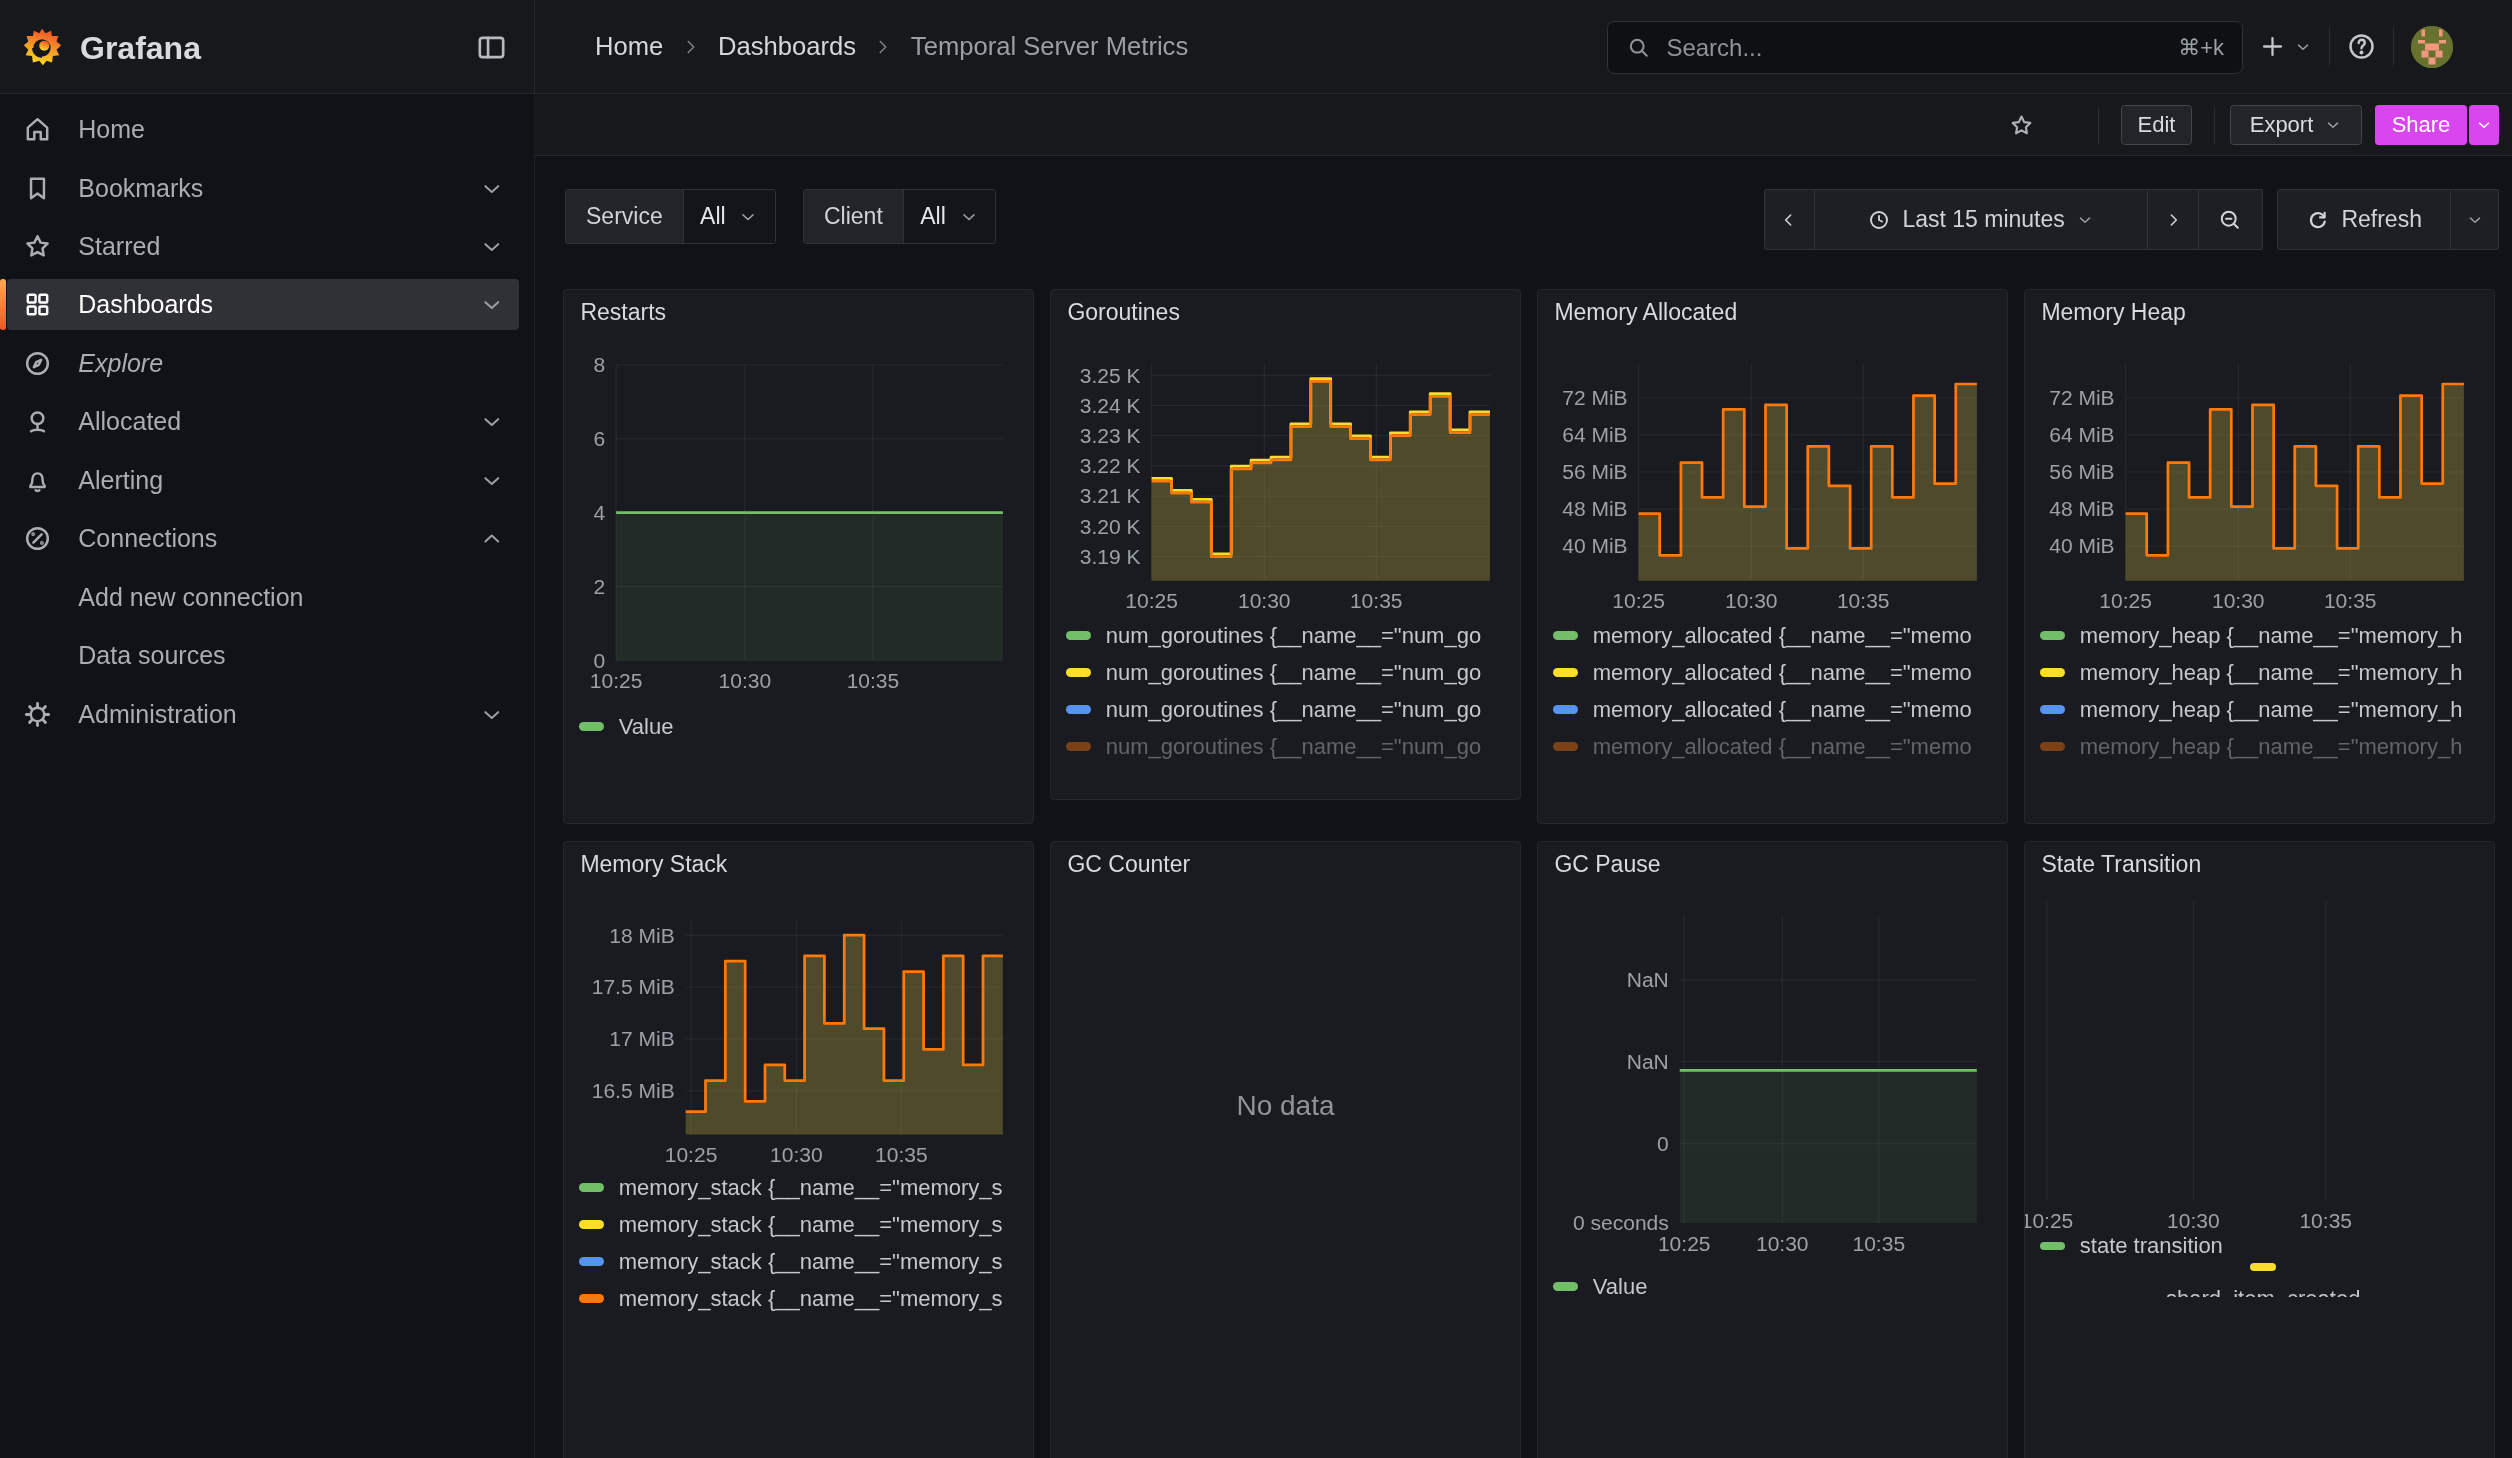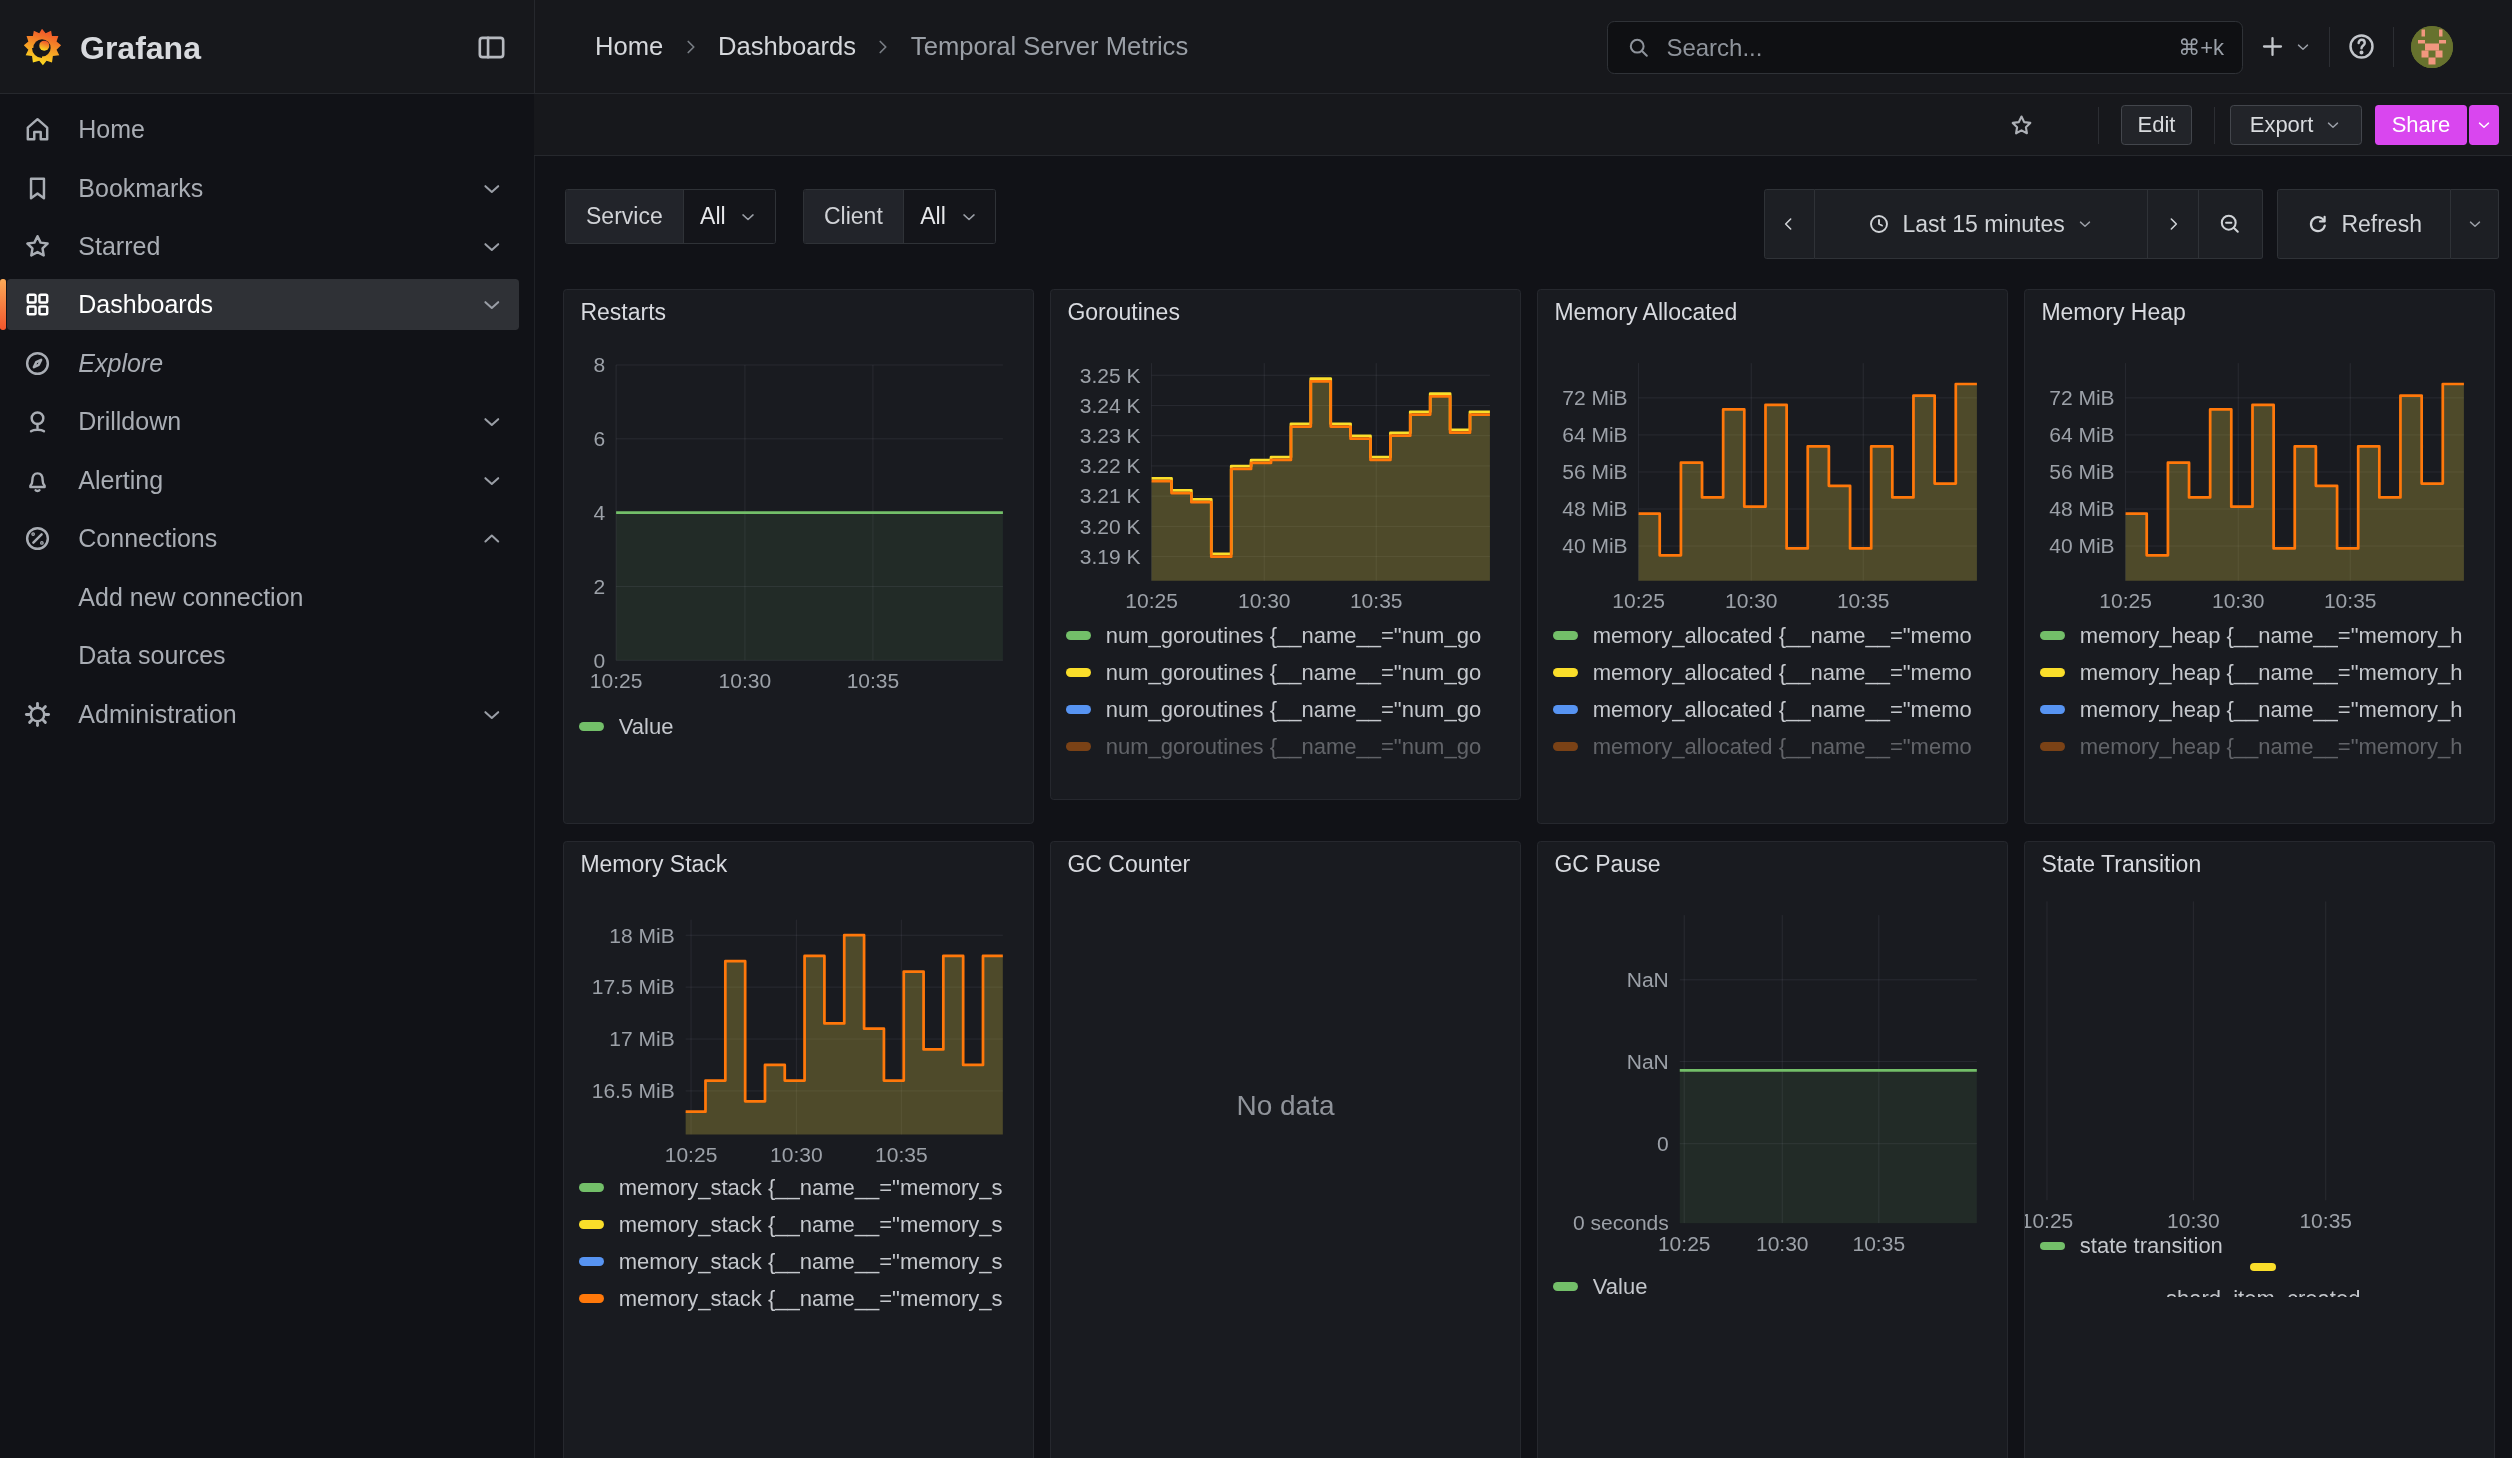--- a/index.html
+++ b/index.html
@@ -46,21 +46,21 @@
   .side-item.active{background:#2f3136;color:#ffffff;font-weight:500;}
   .side-item.active::before{content:"";position:absolute;left:-7.3px;top:0;width:5.5px;height:51px;
              border-radius:2.7px;background:linear-gradient(#fcaa58,#f2552c);}
   
   .content{position:absolute;left:534px;top:156px;width:1978px;height:1302px;background:#111217;}
   .filter-ctl{position:absolute;top:33px;height:55px;display:flex;border:0.9px solid #2f3237;
               border-radius:2.7px;box-sizing:border-box;overflow:hidden;cursor:pointer;}
   .filter-label{background:#22242a;display:flex;align-items:center;padding:0 20px;font-size:23px;color:#d0d2d6;}
   .filter-value{background:#14151a;display:flex;align-items:center;gap:12.8px;padding:0 16.4px;
               font-size:23px;color:#e6e7ea;border-left:0.9px solid #2f3237;}
-  .timebar{position:absolute;right:12.8px;top:33px;height:70px;display:flex;align-items:stretch;}
+  .timebar{position:absolute;right:12.8px;top:33px;height:61px;display:flex;align-items:stretch;}
   .tbtn{background:#1d1f24;border:0.9px solid #2f3237;color:#d0d3d7;display:flex;align-items:center;
         justify-content:center;gap:11px;font-size:23px;font-family:inherit;cursor:pointer;box-sizing:border-box;}
   
   .panel{position:absolute;width:471px;background:#191b20;border:0.9px solid #26282e;border-radius:3.7px;
          box-sizing:border-box;overflow:hidden;}
   .panel-title{position:absolute;left:16.4px;top:9px;margin:0;font-size:23px;font-weight:500;
          color:#d8dadf;cursor:pointer;}
   .chart{position:absolute;left:0;top:0;width:470px;}
   .tick{fill:#9ca1a8;font-size:23px;font-family:"Liberation Sans","DejaVu Sans",sans-serif;}
   .grid{stroke:rgba(204,204,220,0.10);stroke-width:1;}
@@ -244,21 +244,21 @@
         <span class="s-label">Explore</span>
       </div>
       <div class="side-item" style="top: 302px;">
         <span class="s-icon">
           <svg class="lineicon" width="31" height="31" viewBox="0 0 24 24">
             <circle cx="12" cy="9.5" r="4.5"></circle>
             <line x1="12" y1="14" x2="12" y2="17"></line>
             <path d="M7 19.5 C9 18 15 18 17 19.5"></path>
           </svg>
         </span>
-        <span class="s-label">Drilldown</span>
+        <span class="s-label">Allocated</span>
         <span class="s-chev">
           <svg class="lineicon" width="25.6" height="25.6" viewBox="0 0 24 24" style="color:#9a9ea6">
             <path d="M6 9.5 L12 15 L18 9.5"></path>
           </svg>
         </span>
       </div>
       <div class="side-item" style="top: 361px;">
         <span class="s-icon">
           <svg class="lineicon" width="31" height="31" viewBox="0 0 24 24">
             <path d="M6.5 17 H17.5 V16 C16.3 15 16 13.8 16 12 C16 8.5 14.5 6.5 12 6.5 C9.5 6.5 8 8.5 8 12 C8 13.8 7.7 15 6.5 16 Z"></path>

